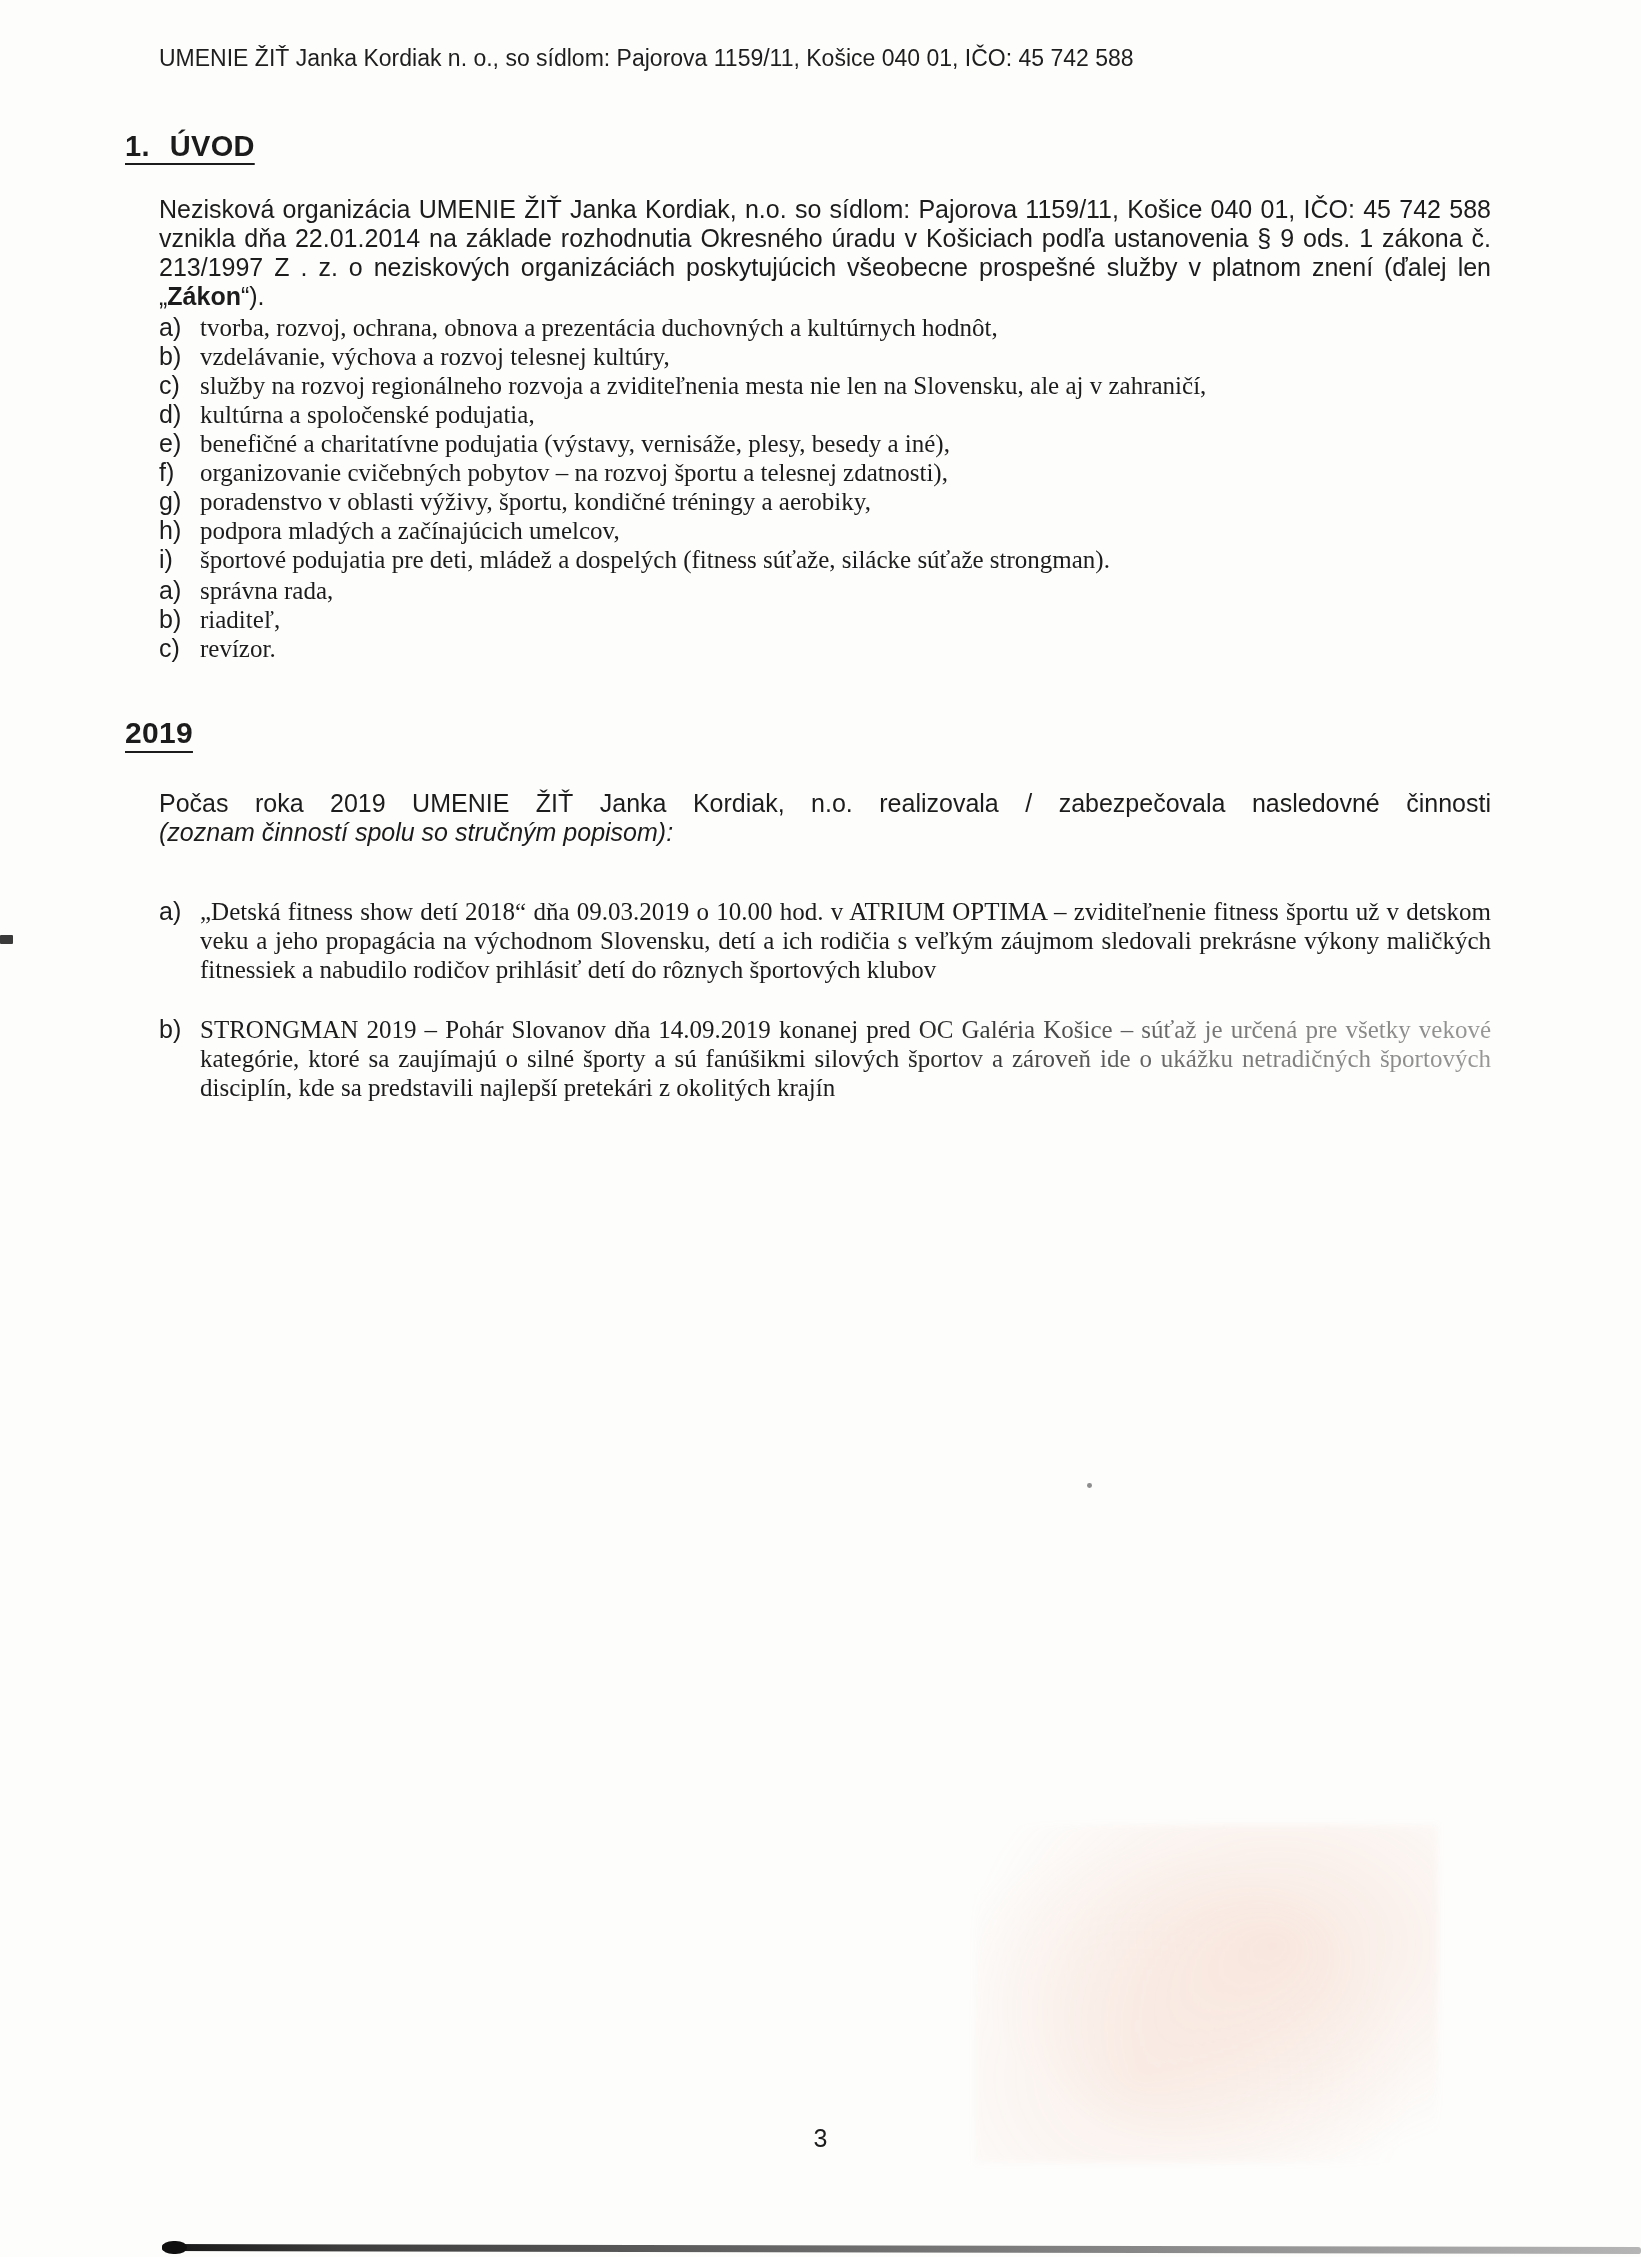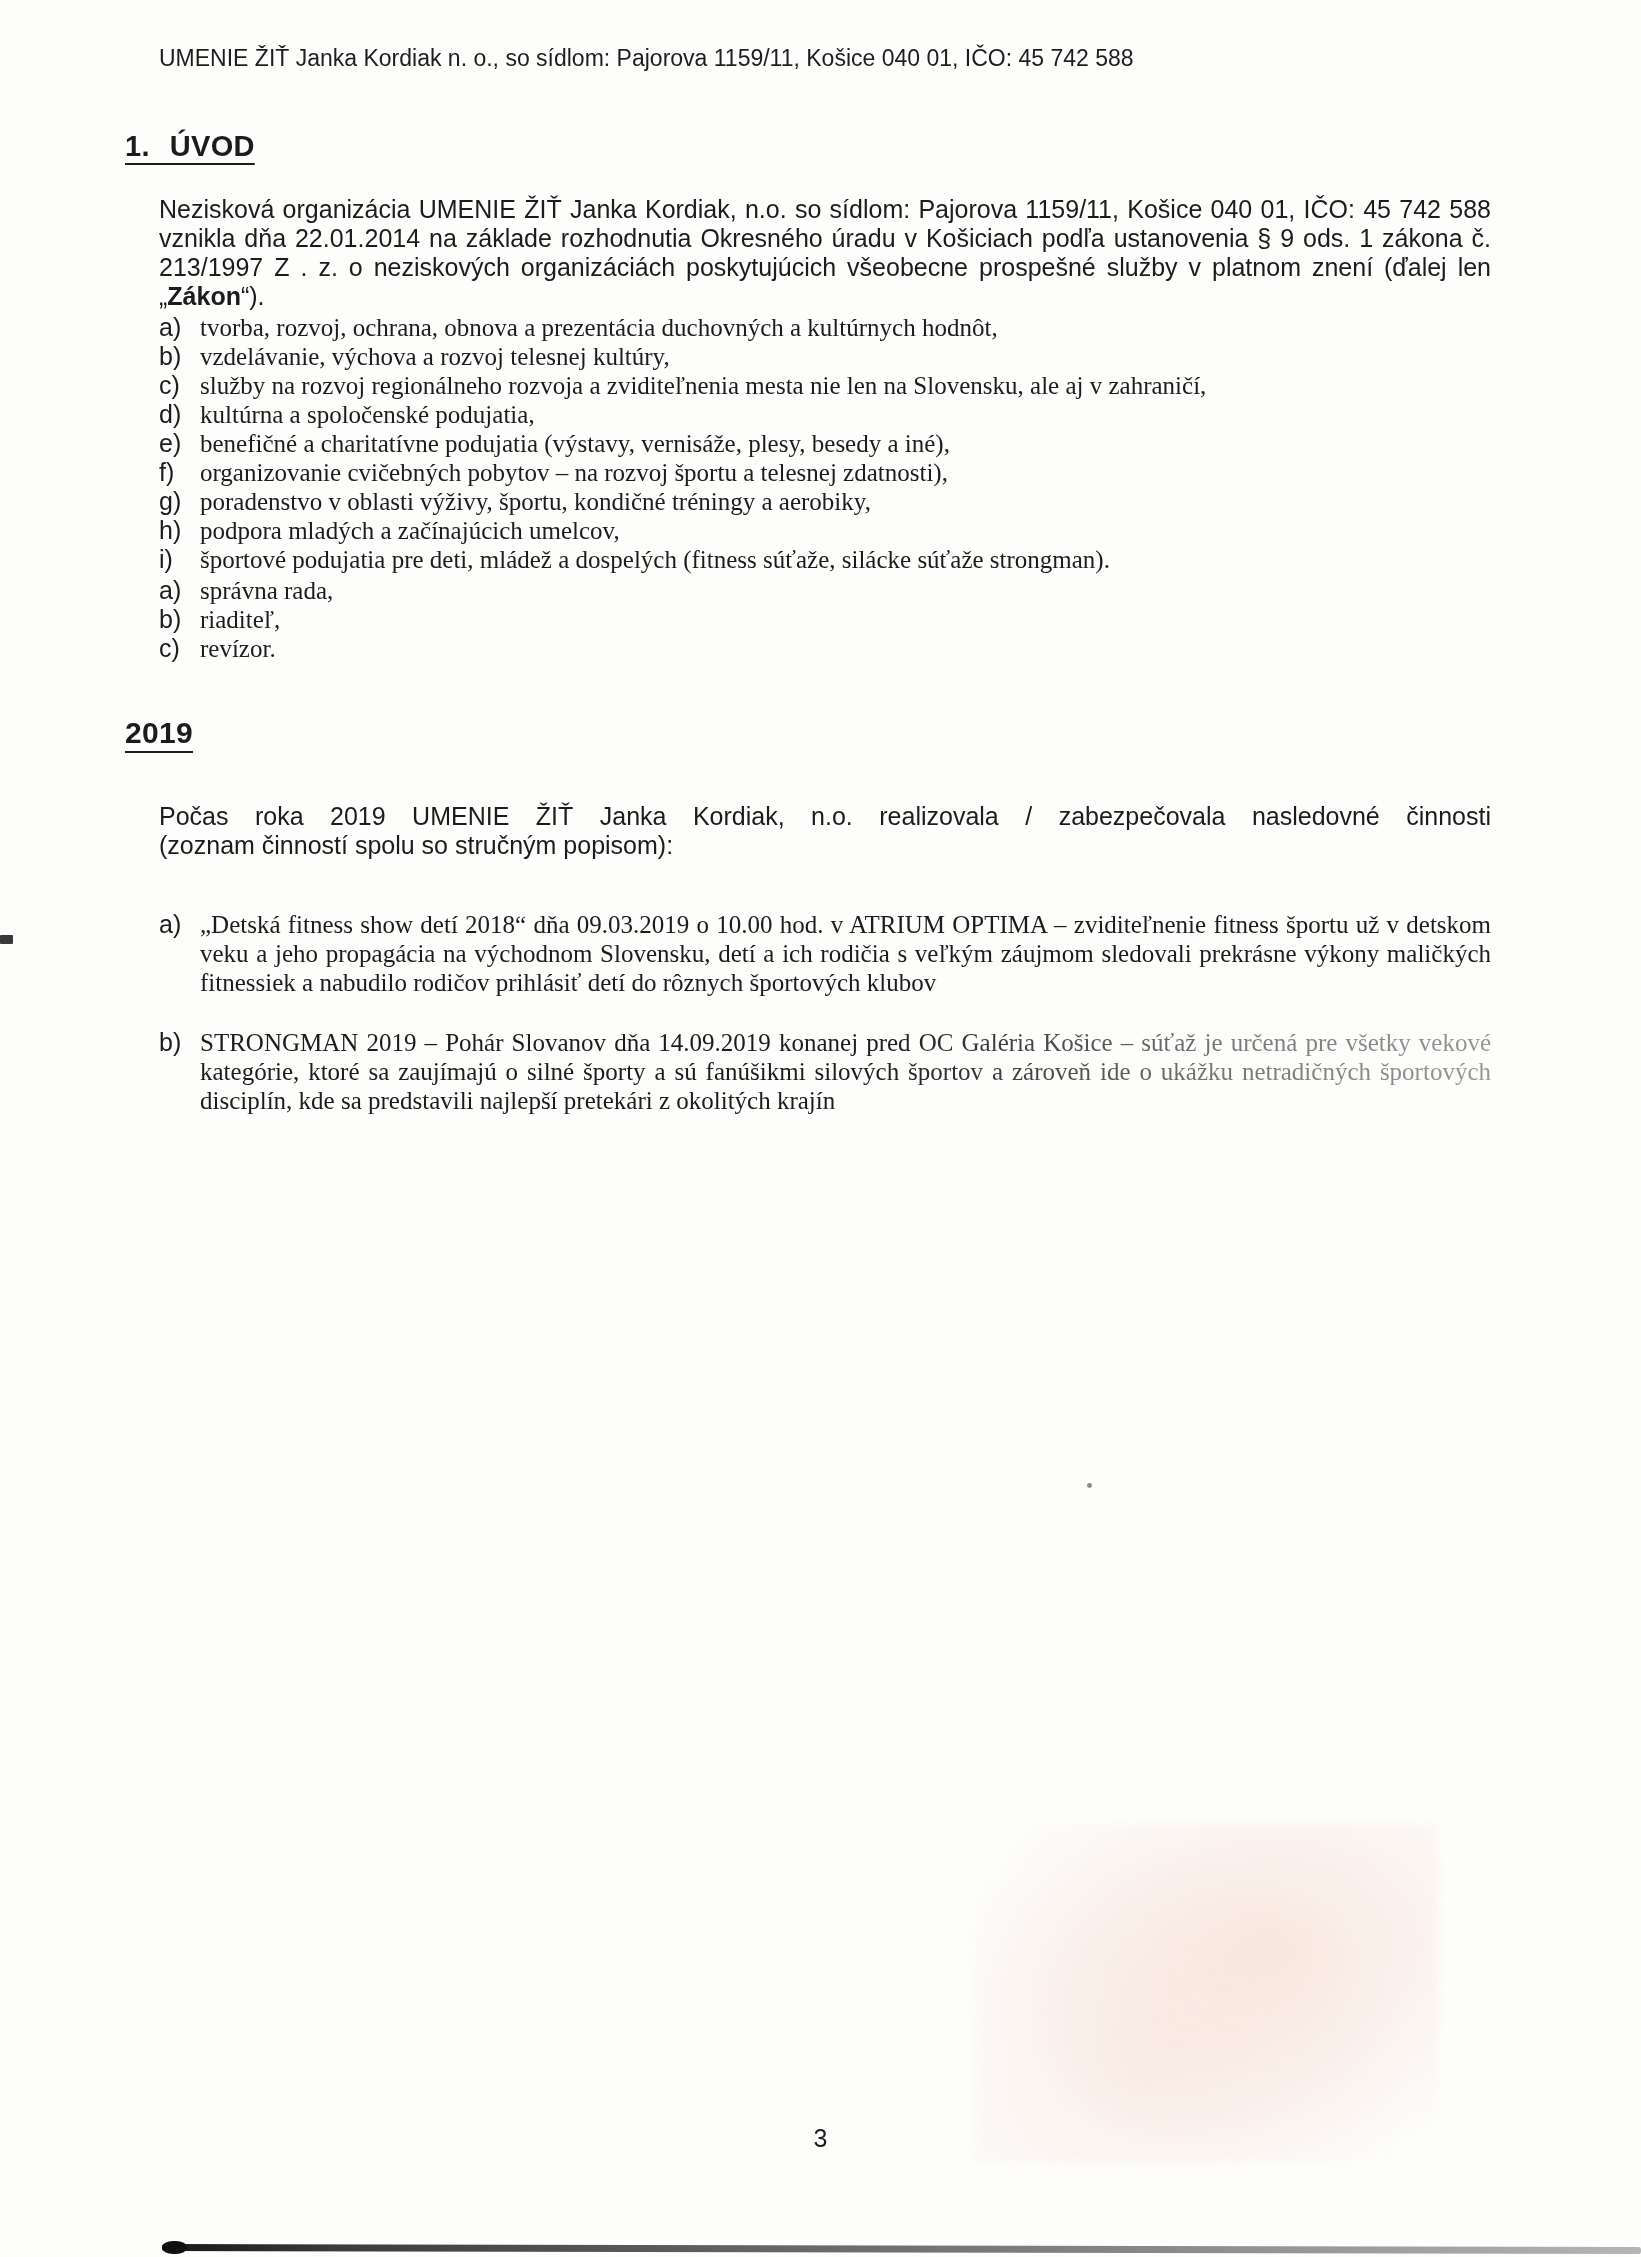--- a/index.html
+++ b/index.html
@@ -18,35 +18,35 @@
   .h1 {
     margin-top:54px; margin-left:-34px;
     font-size:29px; font-weight:bold; line-height:39px;
     text-decoration:underline; text-decoration-thickness:1.9px; text-underline-offset:6.8px;
     word-spacing:11.6px; letter-spacing:0.3px;
   }
 
   .para { margin-top:25px; text-align:justify; }
   .para.first { margin-top:29px; }
   .bold { font-weight:bold; }
-  .italic { }
+  .italic { font-style:italic; }
 
   .list { margin-top:1.9px; }
   .li { display:flex; }
   .li-label { flex:0 0 41px; }
   .li-text { flex:1; text-align:justify;font-family:Liberation Serif, serif; }
 
   .h2 {
     margin-top:48px; margin-left:-34px;
     font-size:30px; font-weight:bold; line-height:44px; letter-spacing:0.3px;
     text-decoration:underline; text-decoration-thickness:1.9px; text-underline-offset:7.7px;
   }
   .justify-full { display:block; text-align:justify; text-align-last:justify; }
 
-  .s2-intro { margin-top:47px; }
+  .s2-intro { margin-top:34px; }
   .s2-intro .line-b { display:block; }
 
   .act-list .li.act-a { margin-top:50px; }
   .act-list .li.act-b { margin-top:31px; position:relative; }
   .act-list .li.act-b::after {
     content:""; position:absolute; right:0; top:0; width:46%; height:100%;
     background:linear-gradient(to right, rgba(253,253,252,0) 0%, rgba(253,253,252,0.40) 55%, rgba(253,253,252,0.55) 100%);
     pointer-events:none;
   }
 

